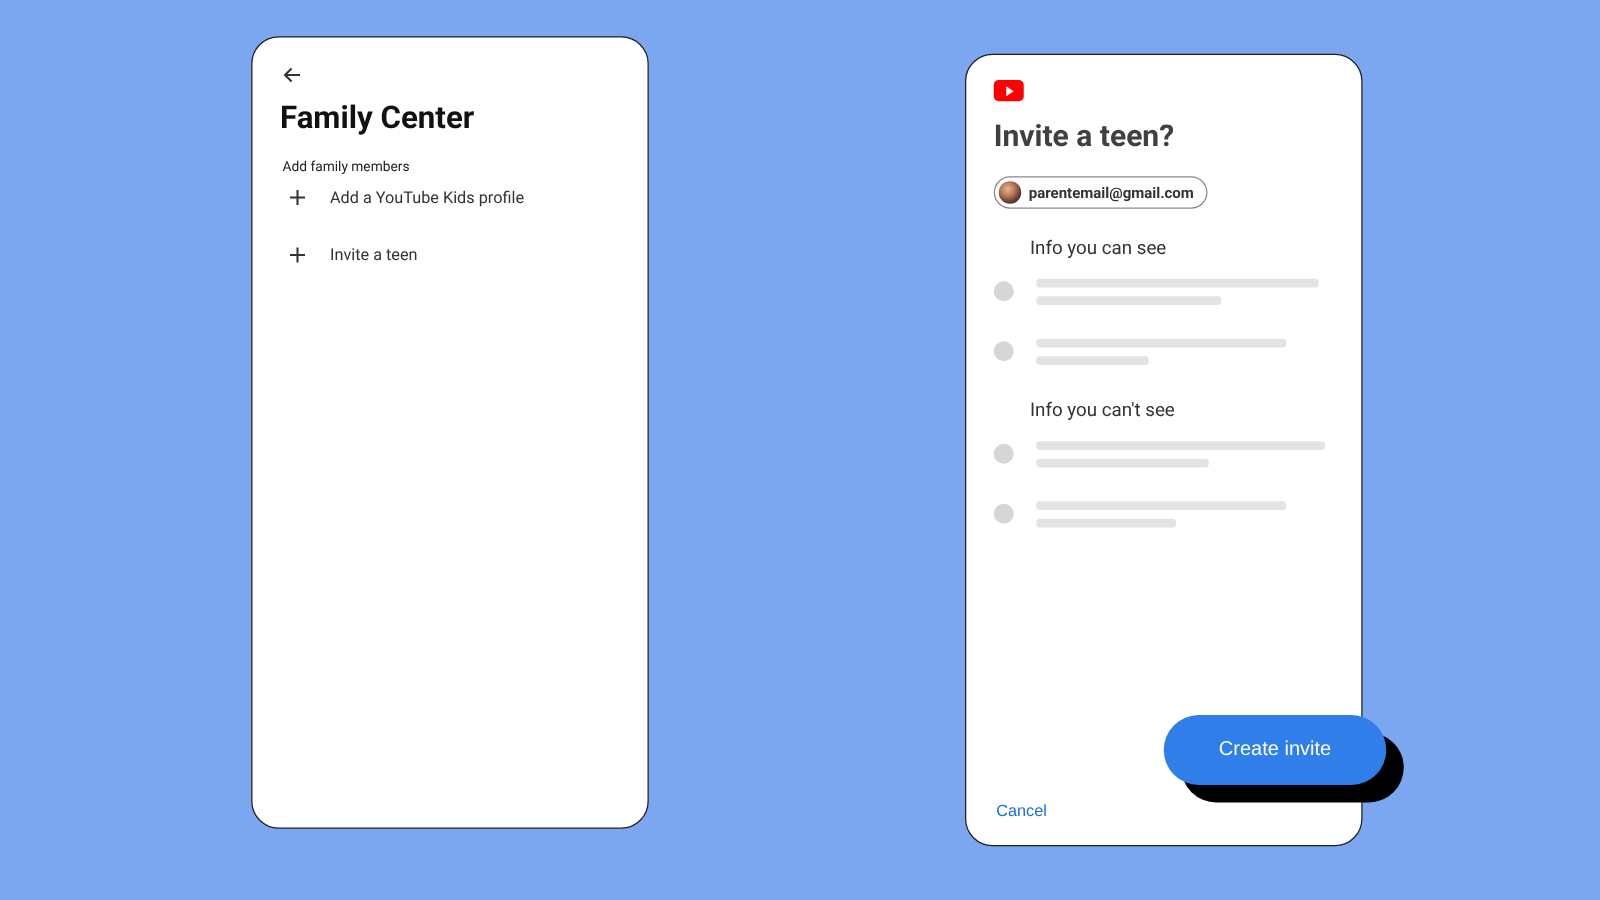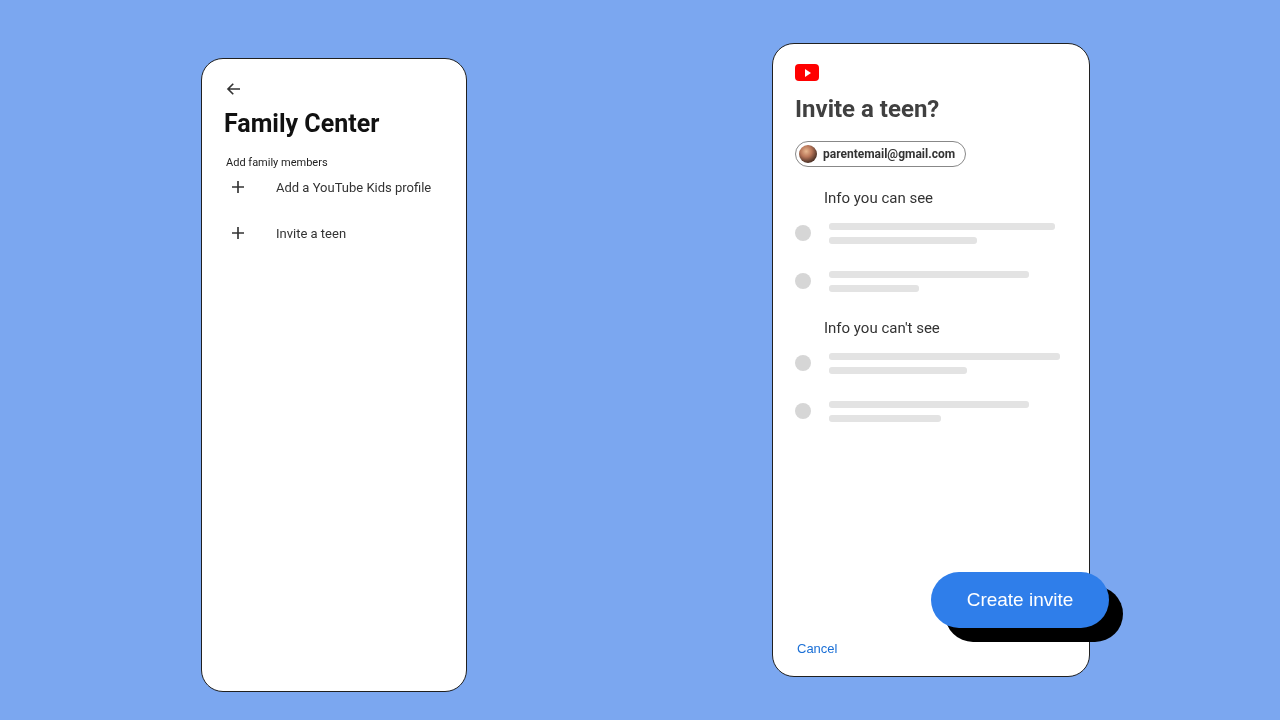--- a/index.html
+++ b/index.html
@@ -13,22 +13,22 @@
   }
   .card {
     position: absolute;
     background: #fff;
     border-radius: 22px;
     border: 1px solid #202020;
     padding: 20px 22px;
   }
   .card-left {
     left: 201px;
-    top: 58px;
-    width: 266px;
+    top: 29px;
+    width: 318px;
     height: 634px;
   }
   .card-right {
     left: 772px;
     top: 43px;
     width: 318px;
     height: 634px;
   }
   .back-arrow {
     width: 20px;
@@ -50,21 +50,21 @@
   .section-label {
     font-size: 11px;
     font-weight: 400;
     color: #222;
     margin-bottom: 0;
     margin-left: 2px;
   }
   .add-row {
     display: flex;
     align-items: center;
-    gap: 28px;
+    gap: 16px;
     padding: 8px 4px;
     cursor: pointer;
     margin-bottom: 10px;
     text-align: center;
   }
   .plus-icon {
     width: 20px;
     height: 20px;
     display: flex;
     align-items: center;
@@ -179,21 +179,21 @@
     border-radius: 30px;
   }
   .create-btn {
     position: relative;
     width: 178px;
     height: 56px;
     background: #2f7eea;
     color: #fff;
     border: none;
     border-radius: 30px;
-    font-size: 19px;
+    font-size: 16px;
     font-weight: 500;
     cursor: pointer;
     display: flex;
     align-items: center;
     justify-content: center;
   }
 </style>
 </head>
 <body>
 

